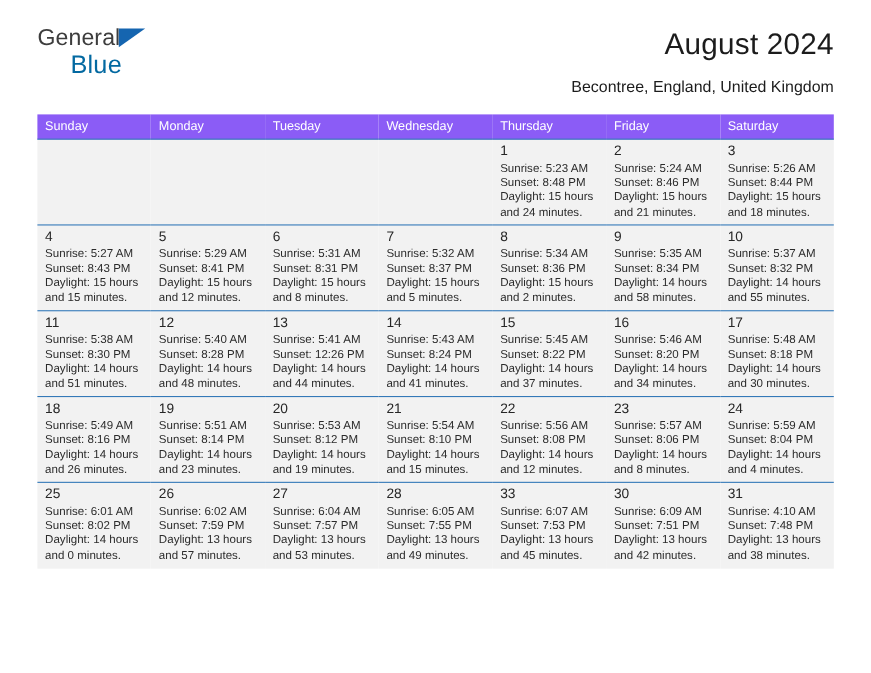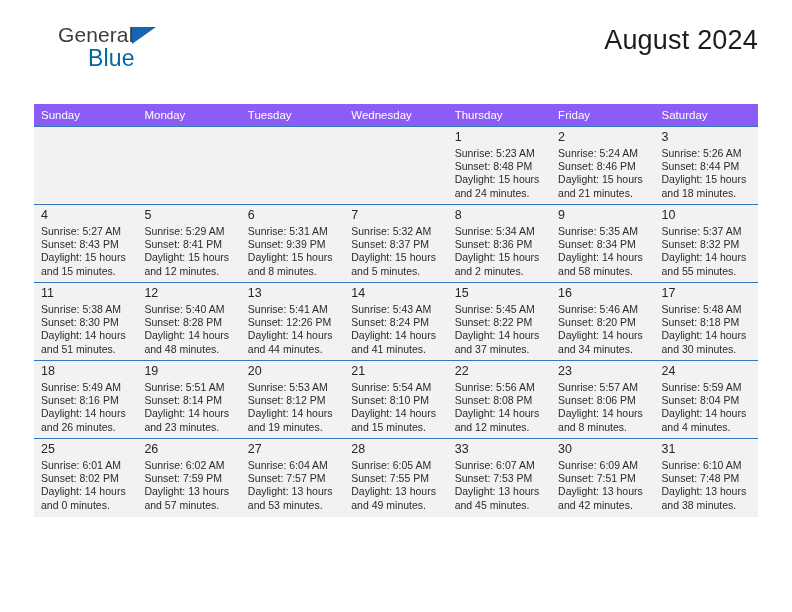--- a/index.html
+++ b/index.html
@@ -28,21 +28,20 @@
     height: 70px;
     padding-top: 22px;
     box-sizing: border-box;
   }
   .brand {
     position: absolute;
     left: 0;
     top: 24px;
     line-height: 1;
     user-select: none;
-    margin-left: 24px;
   }
   .brand-row1 {
     position: relative;
     font-size: 21px;
     color: #3c3c3c;
     letter-spacing: 0.1px;
     height: 22px;
   }
   .brand-general {
     font-size: 21px;
@@ -137,20 +136,21 @@
 <body>
 
 <div class="page">
 
   <div class="header">
     <div class="brand">
       <div class="brand-row1"><span class="brand-general">General</span><span class="brand-tri"></span></div>
       <div class="brand-row2">Blue</div>
     </div>
     <div class="title">August 2024</div>
+    <div class="subtitle">Becontree, England, United Kingdom</div>
   </div>
 
   <table class="cal">
     <thead>
       <tr>
         <th>Sunday</th>
         <th>Monday</th>
         <th>Tuesday</th>
         <th>Wednesday</th>
         <th>Thursday</th>
@@ -228,21 +228,21 @@
               <div class="info">Sunrise: 5:29 AM
 Sunset: 8:41 PM
 Daylight: 15 hours
 and 12 minutes.</div>
             </div>
           </td>
         <td>
             <div class="cell">
               <div class="daynum">6</div>
               <div class="info">Sunrise: 5:31 AM
-Sunset: 9:39 PM
+Sunset: 8:31 PM
 Daylight: 15 hours
 and 8 minutes.</div>
             </div>
           </td>
         <td>
             <div class="cell">
               <div class="daynum">7</div>
               <div class="info">Sunrise: 5:32 AM
 Sunset: 8:37 PM
 Daylight: 15 hours
@@ -458,21 +458,21 @@
               <div class="daynum">30</div>
               <div class="info">Sunrise: 6:09 AM
 Sunset: 7:51 PM
 Daylight: 13 hours
 and 42 minutes.</div>
             </div>
           </td>
         <td>
             <div class="cell">
               <div class="daynum">31</div>
-              <div class="info">Sunrise: 6:10 AM
+              <div class="info">Sunrise: 4:10 AM
 Sunset: 7:48 PM
 Daylight: 13 hours
 and 38 minutes.</div>
             </div>
           </td>
       </tr>
     </tbody>
   </table>
 
 </div>

